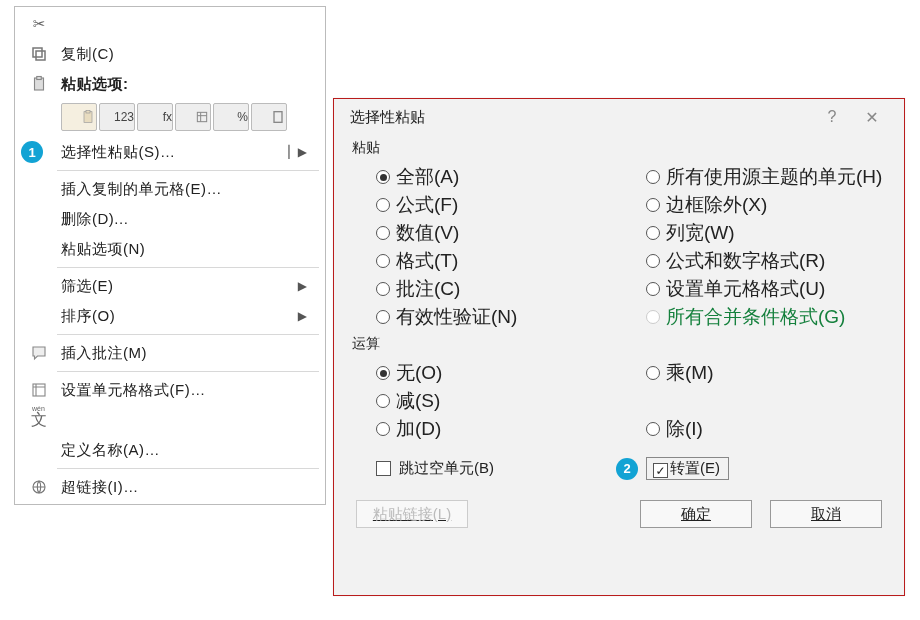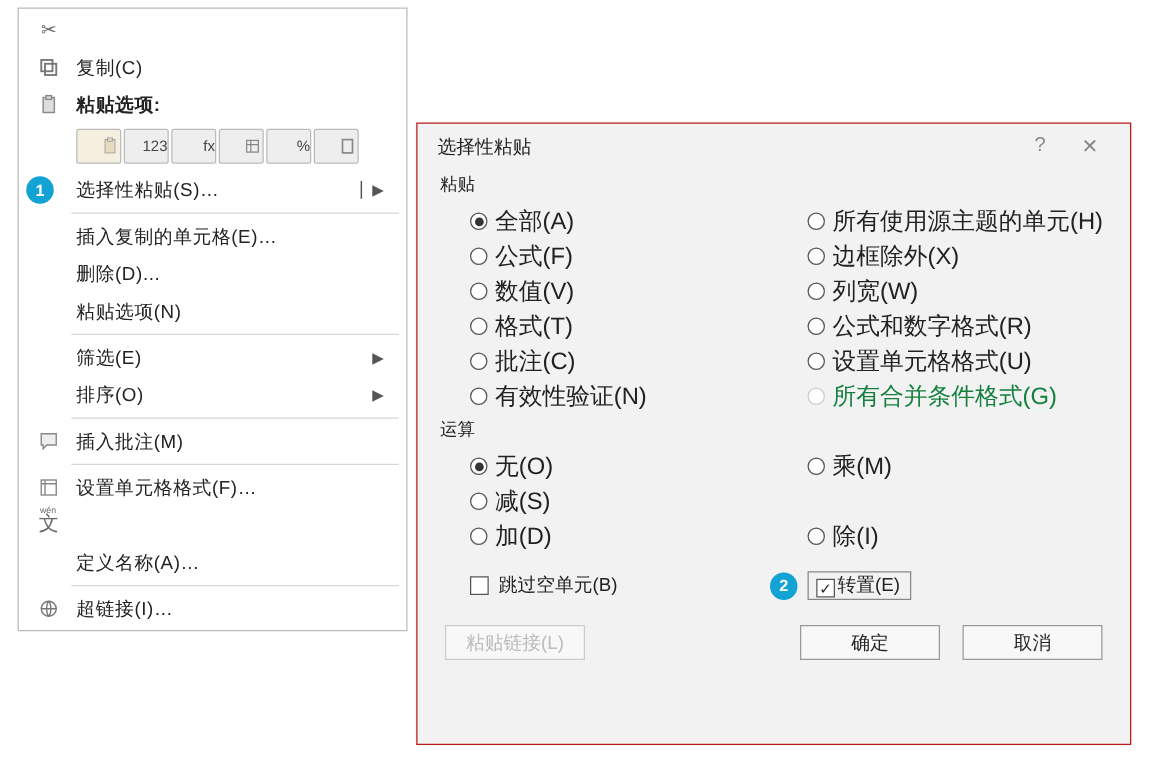--- a/index.html
+++ b/index.html
@@ -37,21 +37,21 @@
   .radio-label.disabled { color: #15803d; }
   .radio-circle.disabled { border-color: #ccc; }
   
   .check-row { display: flex; align-items: center; padding: 14px 0 14px 42px; gap: 10px; }
   .checkbox { width: 15px; height: 15px; border: 1.5px solid #555; background: #fff; display: inline-flex; align-items: center; justify-content: center; font-size: 12px; line-height: 1; }
   .checkbox.checked::after { content: "✓"; color: #222; }
   .check-group-left { display: flex; align-items: center; gap: 8px; width: 230px; }
   .check-group-right { display: flex; align-items: center; gap: 8px; }
   .transpose-box { border: 1px solid #888; padding: 1px 8px 1px 6px; display: flex; align-items: flex-end; gap: 2px; }
   
-  .dialog-btnrow { display: flex; justify-content: flex-end; gap: 18px; padding: 6px 22px 14px 22px; align-items: center; }
+  .dialog-btnrow { display: flex; justify-content: flex-end; gap: 18px; padding: 6px 22px 14px 22px; align-items: center; text-decoration: underline; }
   .dlg-btn { width: 112px; height: 28px; border: 1px solid #999; background: #f8f8f8; display: flex; align-items: center; justify-content: center; font-size: 15px; }
   .dlg-btn.disabled { color: #bbb; border-color: #ccc; }
   .btn-row-spacer { flex: 1; }
   
   .wenzi-icon { font-family: serif; font-size: 16px; line-height: 1; }
 </style>
 </head>
 <body>
 
 <div class="context-menu">

